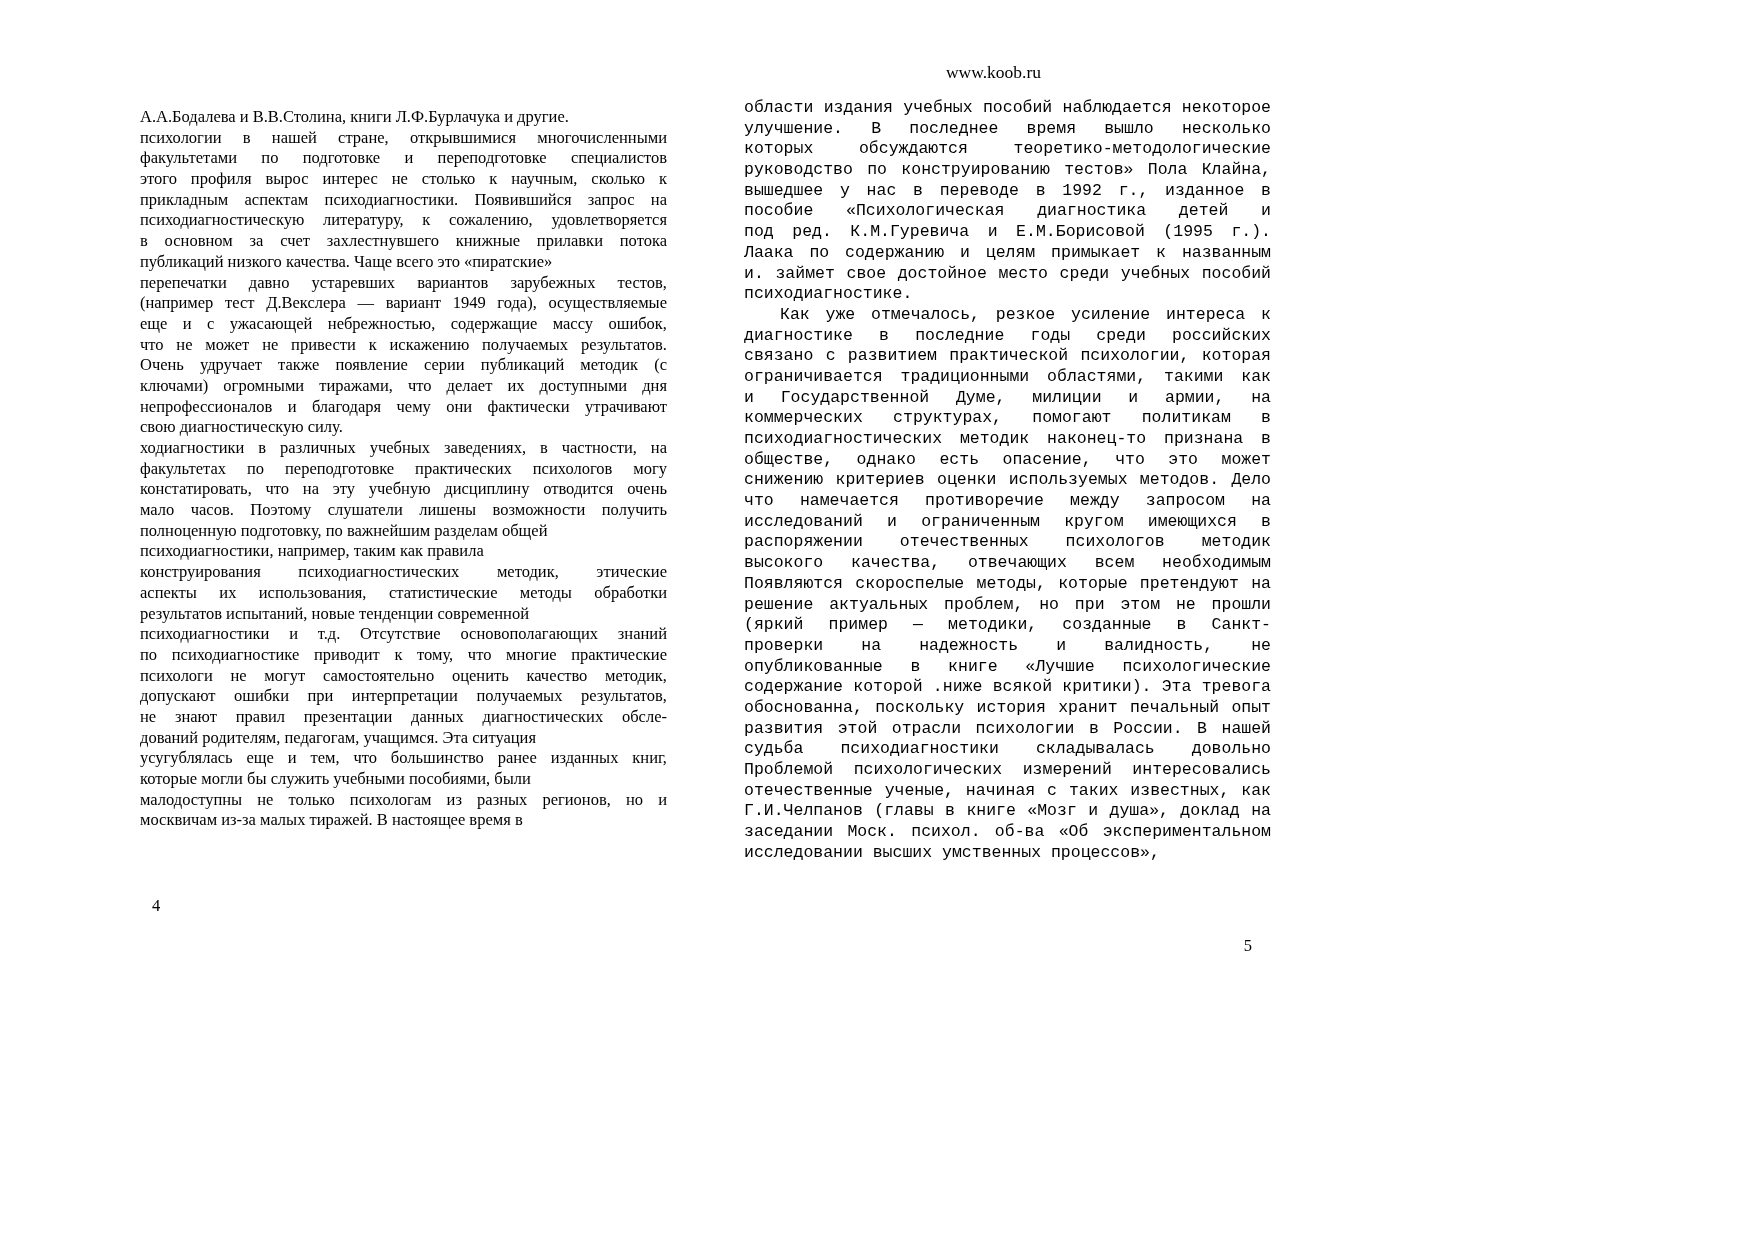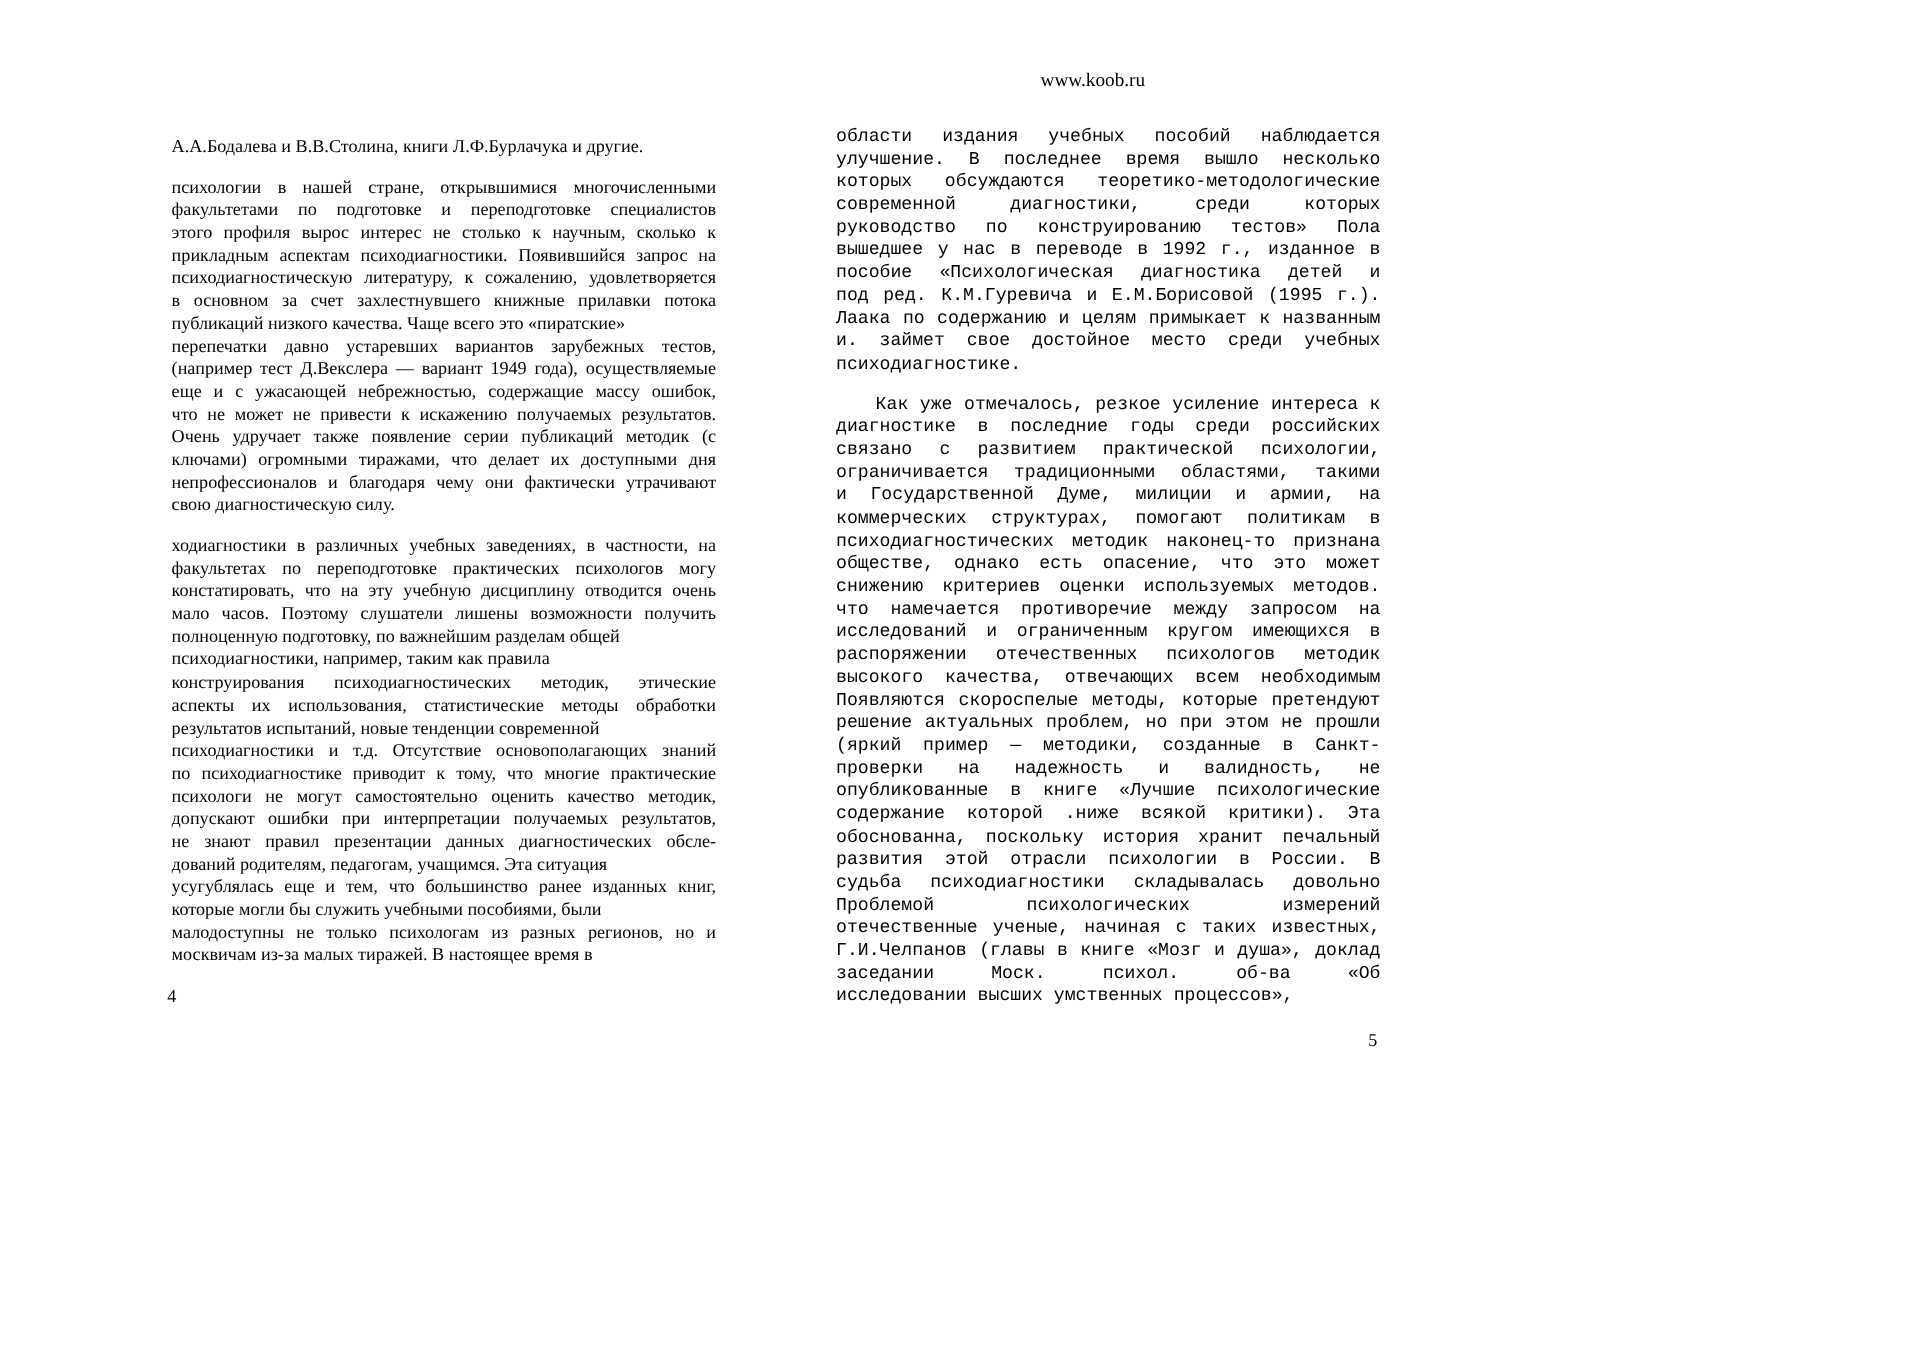--- a/index.html
+++ b/index.html
@@ -17,21 +17,21 @@
     left: 730px; top: 62px; width: 527px;
     text-align: center;
     font-size: 17.5px;
   }
   .col {
     position: absolute;
     width: 527px;
   }
   .col-left  { left: 140px; top: 107px; }
   .col-right { left: 744px; top: 98px; font-family: Liberation Mono, monospace;  }
-  .paragraph { margin: 16px; padding: 0; }
+  .paragraph { margin: 0; padding: 0; }
   .line {
     font-size: 16.5px;
     line-height: 20.7px;
     height: 20.7px;
     overflow: hidden;
     text-align: justify;
     text-align-last: justify;
   }
   .line.ragged {
     text-align: left;
@@ -94,21 +94,20 @@
         <div class="line">малодоступны не только психологам из разных регионов, но и</div>
         <div class="line ragged">москвичам из-за малых тиражей. В настоящее время в</div>
       </div>
     </div>
 
   <div class="col col-right">
       <div class="paragraph">
         <div class="line">области издания учебных пособий наблюдается некоторое</div>
         <div class="line">улучшение. В последнее время вышло несколько публикаций, в</div>
         <div class="line">которых обсуждаются теоретико-методологические проблемы</div>
-        <div class="line">современной диагностики, среди которых «Справочное</div>
         <div class="line">руководство по конструированию тестов» Пола Клайна,</div>
         <div class="line">вышедшее у нас в переводе в 1992 г., изданное в Москве учебное</div>
         <div class="line">пособие «Психологическая диагностика детей и подростков»</div>
         <div class="line">под ред. К.М.Гуревича и Е.М.Борисовой (1995 г.). Книга Я. тер</div>
         <div class="line">Лаака по содержанию и целям примыкает к названным изданиям</div>
         <div class="line">и. займет свое достойное место среди учебных пособий по</div>
         <div class="line ragged">психодиагностике.</div>
       </div>
       <div class="paragraph">
         <div class="line first">Как уже отмечалось, резкое усиление интереса к психо-</div>

